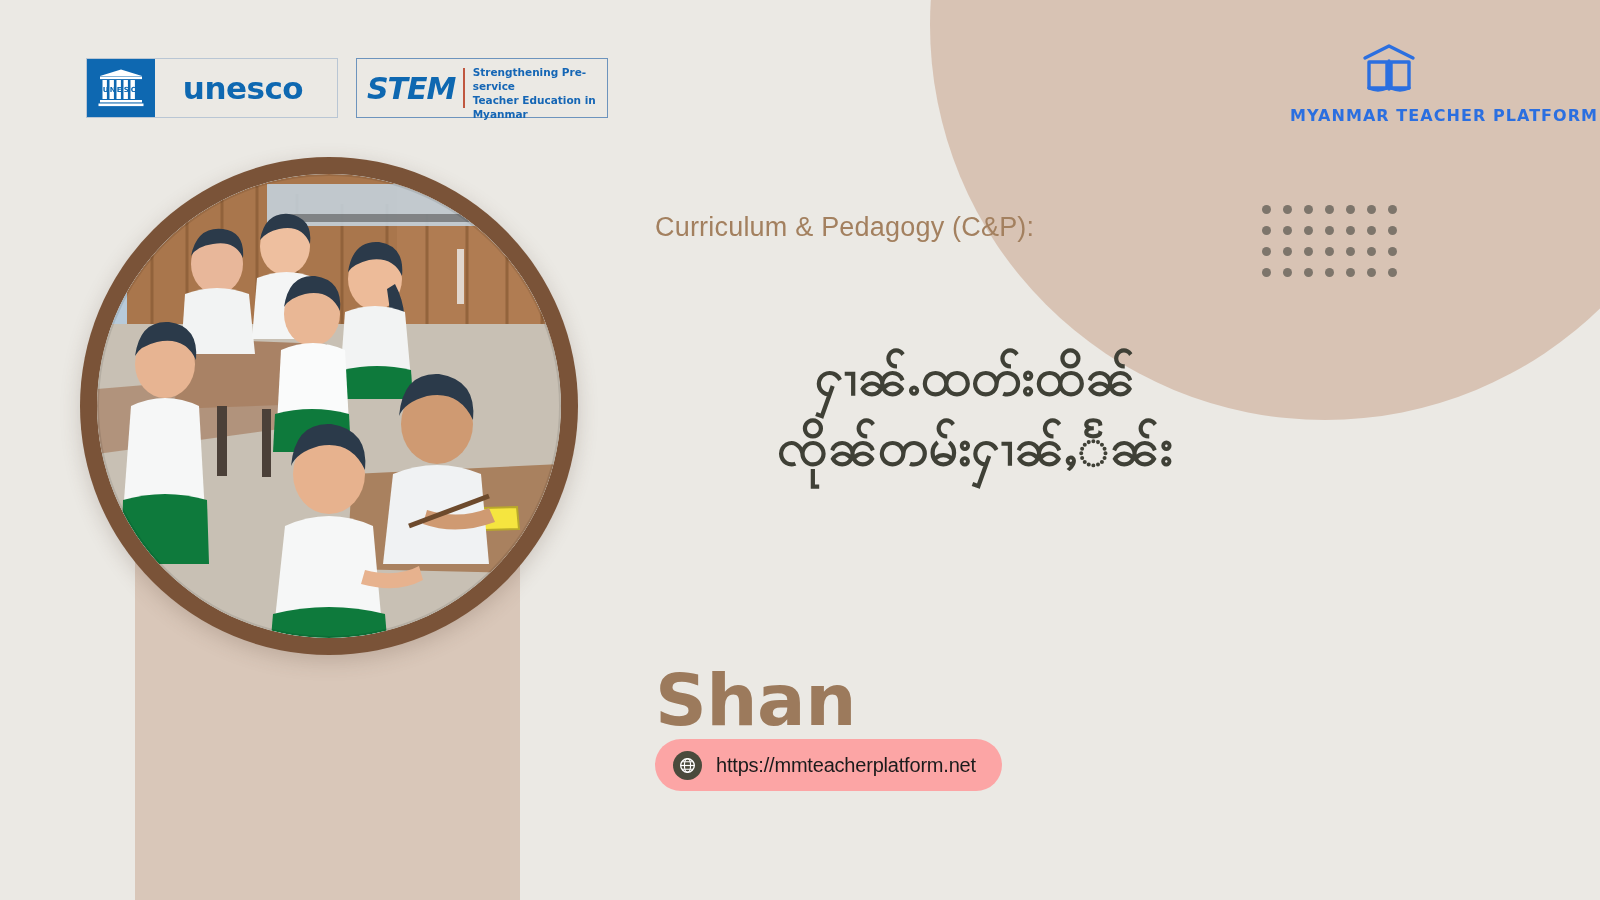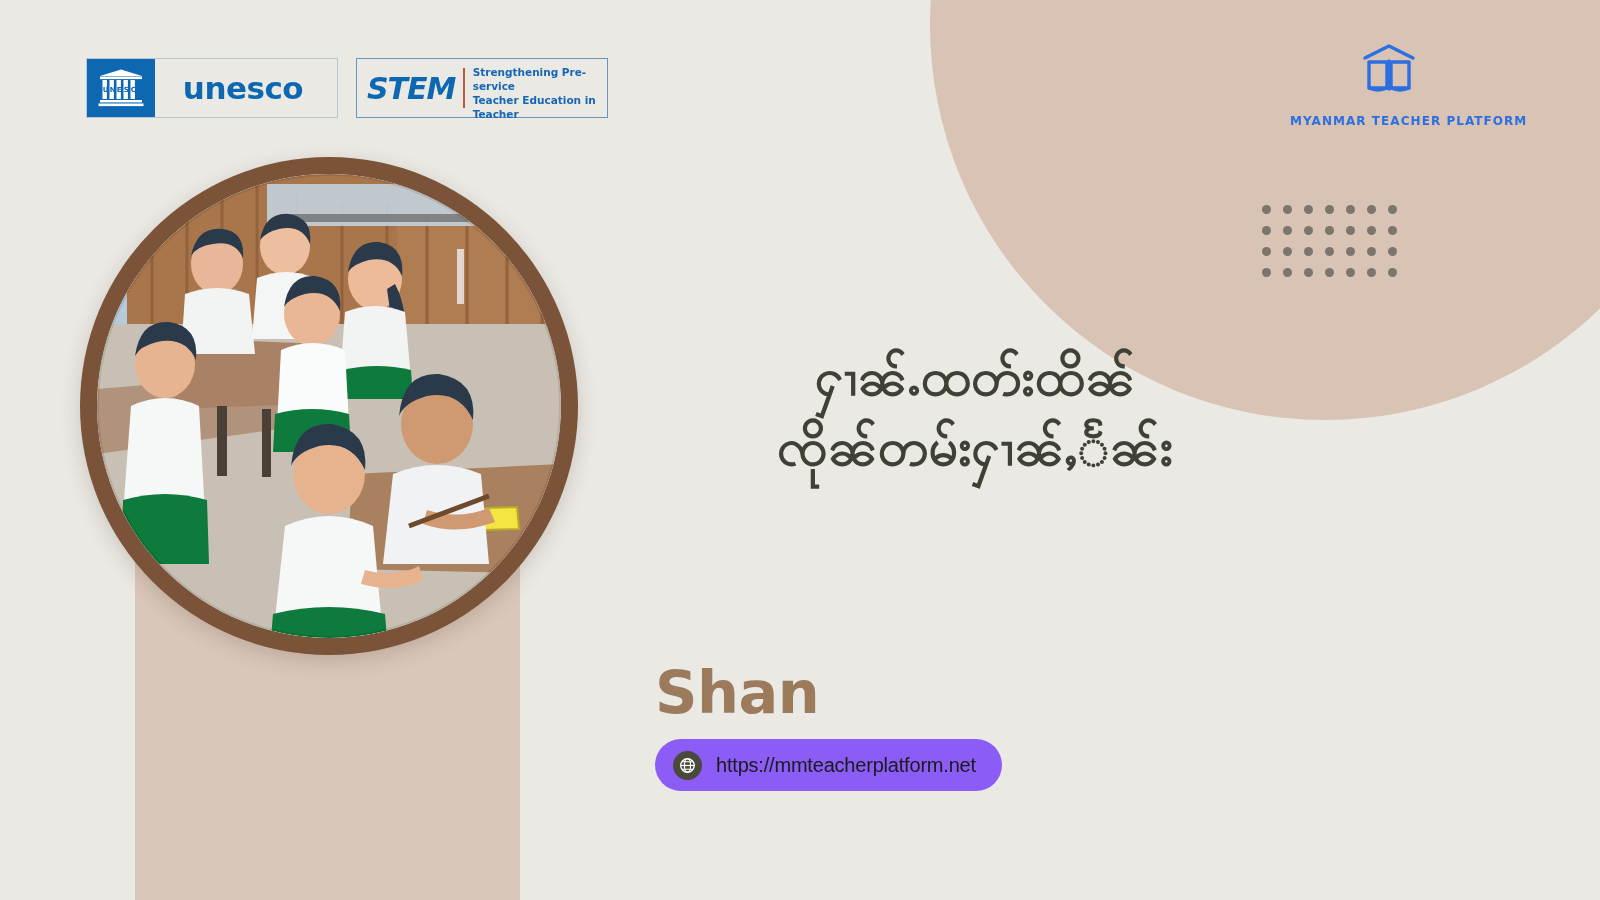--- a/index.html
+++ b/index.html
@@ -110,22 +110,22 @@
   
   .mtp-logo {
     position:absolute;
     left:1290px; top:42px;
     width:198px;
     text-align:center;
     z-index:5;
   }
   .mtp-mark { display:block; margin:0 auto; }
   .mtp-name {
-    margin-top:20px;
-    font-size:12px;
+    margin-top:12px;
+    font-size:16px;
     font-weight:bold;
     letter-spacing:1.05px;
     color:#2b6fe0;
     font-family:"DejaVu Sans", sans-serif;
     white-space:nowrap;
   }
 
   
   .photo-ring {
     position:absolute;
@@ -165,37 +165,37 @@
     font-weight:bold;
     line-height:1.34;
     text-align:center;
     margin-top:48px;
   }
   .title div { white-space:nowrap; }
 
   .region {
     position:absolute;
     left:655px; top:658px;
-    font-size:59px;
+    font-size:72px;
     font-weight:bold;
     color:#9c7a5c;
     letter-spacing:-0.5px;
     font-family:"DejaVu Sans", sans-serif;
   }
 
   
   .pill {
     position:absolute;
     height:52px;
     display:flex;
     align-items:center;
     gap:14px;
     padding:0 26px 0 18px;
     border-radius:26px;
-    background:#8b5cf6;
+    background:#fca5a5;
   }
   .pill-url   { left:655px;  top:739px; }
   .pill-email { left:1110px; top:738px; }
   .pill-icon {
     width:29px; height:29px;
     border-radius:50%;
     background:#4a4a3c;
     display:flex; align-items:center; justify-content:center;
     flex:0 0 29px;
   }
@@ -272,21 +272,21 @@
       </div>
       <div class="unesco-word">unesco</div>
     </div>
 
     <div class="stem-logo">
       <span class="stem-word">STEM</span>
       <span class="stem-rule"></span>
       <span class="stem-tag">
         <span>Strengthening Pre-service</span><br>
         <span>Teacher Education in</span><br>
-        <span>Teacher</span>
+        <span>Myanmar</span>
       </span>
     </div>
   </div>
 
   <div class="mtp-logo">
     <svg class="mtp-mark" width="60" height="52" viewBox="0 0 60 52" aria-hidden="true">
       <g fill="none" stroke="#2b6fe0" stroke-width="3.4" stroke-linejoin="round" stroke-linecap="round">
         <polyline points="6,16 30,4 54,16"></polyline>
         <path d="M10,20 L28,20 L28,46 L10,46 Z"></path>
         <path d="M32,20 L50,20 L50,46 L32,46 Z"></path>
@@ -377,20 +377,21 @@
             <path d="M296 300 Q340 282 384 300 L392 390 L286 390 Z" fill="#f0f2f3"></path>
             <path d="M330 336 Q362 346 392 334 L398 348 Q360 362 326 350Z" fill="#cf9a72"></path>
             <line x1="312" y1="352" x2="392" y2="322" stroke="#6d4a2c" stroke-width="5"></line>
           </g>
           <ellipse cx="232" cy="232" rx="231" ry="231" fill="none" stroke="#00000018" stroke-width="2"></ellipse>
         </g>
       </svg>
     </div>
   </div>
 
+  <div class="eyebrow">Curriculum &amp; Pedagogy (C&amp;P):</div>
 
   <div class="title">
     <div>ႁၢၼ်ႉထတ်းထိၼ်</div>
     <div>ၸိုၼ်တမ်းႁၢၼ်ႇႅၼ်း</div>
   </div>
 
   <div class="region">Shan</div>
 
   <div class="pill pill-url">
     <span class="pill-icon">

